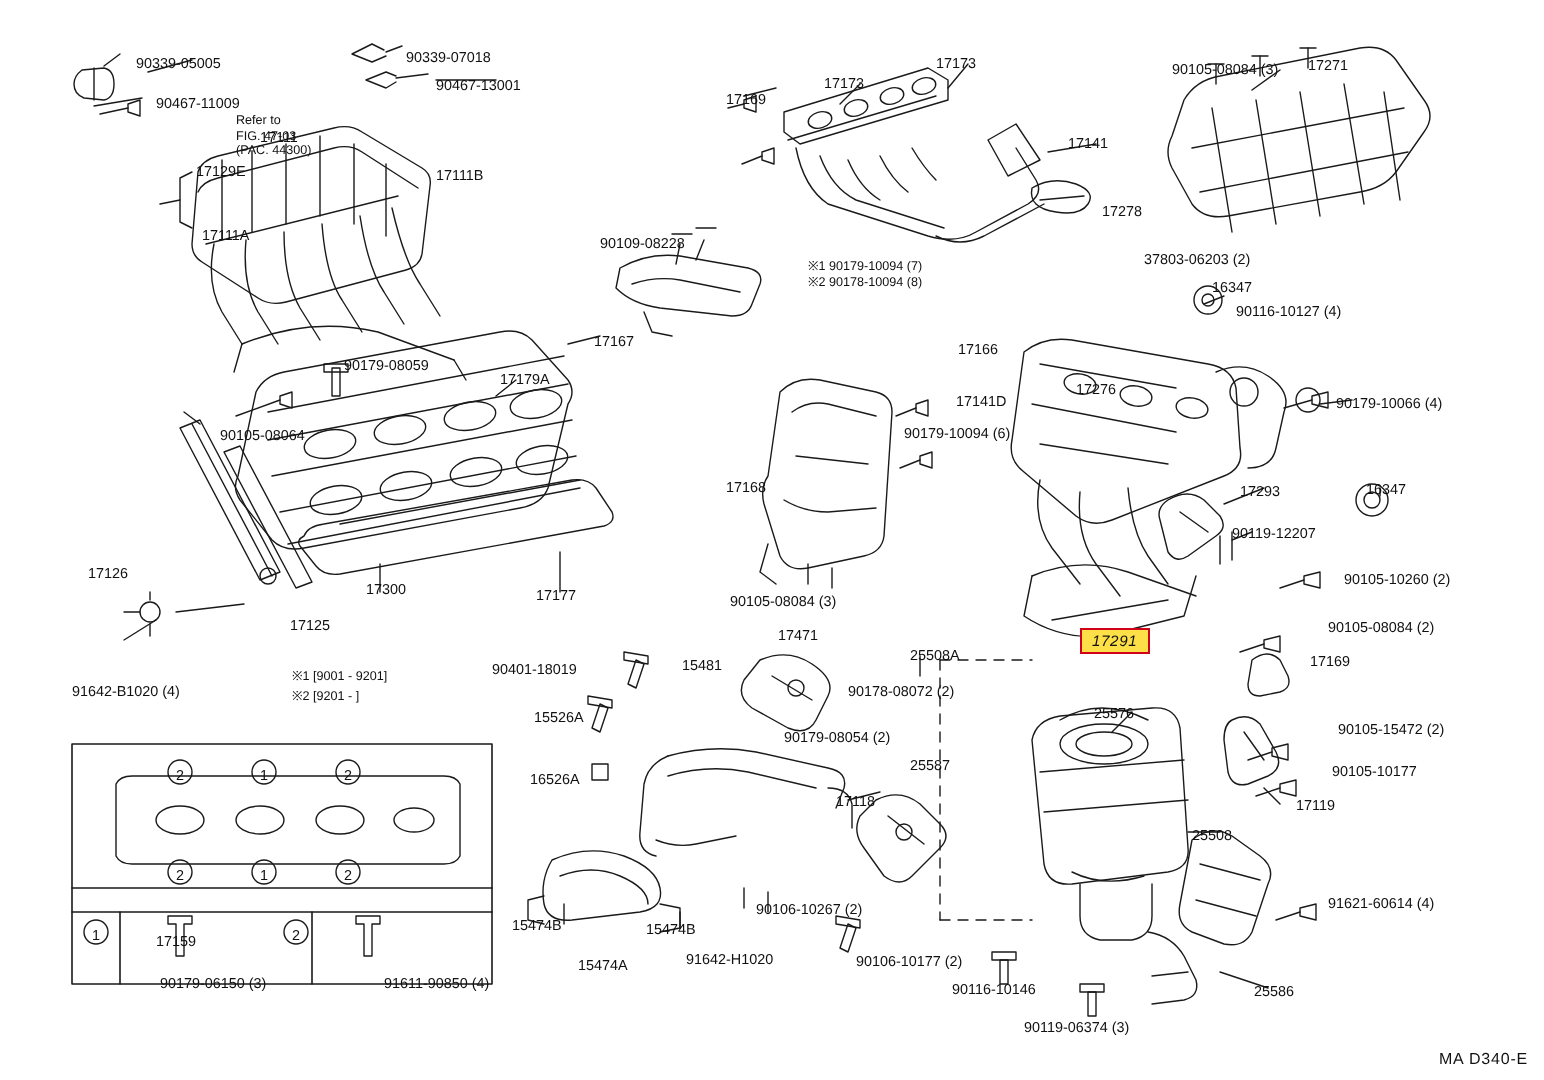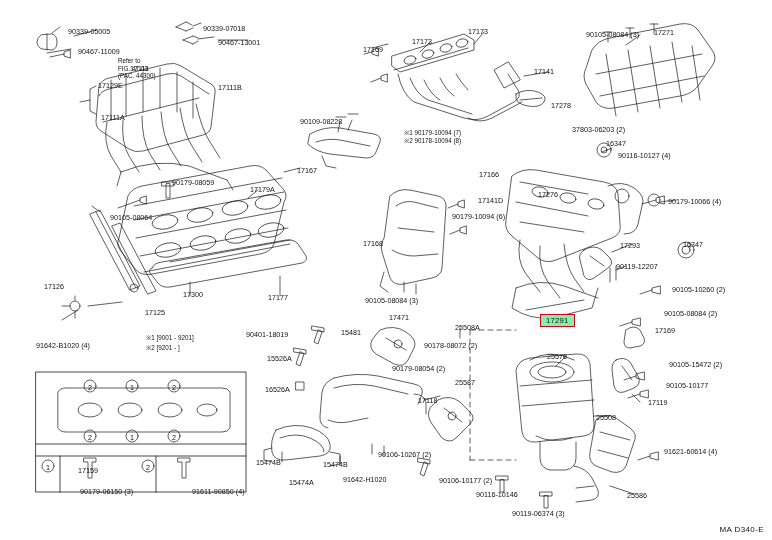--- a/index.html
+++ b/index.html
@@ -19,22 +19,23 @@
   }
   svg#art{position:absolute;left:0;top:0;width:772px;height:540px;z-index:1;}
   .lbl{
     position:absolute;z-index:3;
     font-size:7.2px;color:#111;white-space:nowrap;
     font-family:"Liberation Sans", sans-serif;
   }
   .lbl.sm{font-size:6.3px;}
   .code{
     position:absolute;z-index:4;font-size:7.6px;color:#111;
-    border:1.4px solid #d0021b;padding:1px 5px;background:#86efac;
+    border:1.4px solid #d0021b;padding:1px 5px;background:#fde047;
     letter-spacing:.3px;
+    font-style:italic;
   }
   .corner{
     position:absolute;right:8px;bottom:6px;z-index:4;
     font-size:8px;color:#111;letter-spacing:.4px;
   }
 </style>
 </head>
 <body>
 
 <div id="sheet">
@@ -353,21 +354,21 @@
   <div class="lbl" style="left:455px;top:378px">25587</div>
   <div class="lbl" style="left:418px;top:396px">17118</div>
   <div class="lbl" style="left:648px;top:398px">17119</div>
   <div class="lbl" style="left:596px;top:413px">25508</div>
   <div class="lbl" style="left:256px;top:458px">15474B</div>
   <div class="lbl" style="left:323px;top:460px">15474B</div>
   <div class="lbl" style="left:378px;top:450px">90106-10267 (2)</div>
   <div class="lbl" style="left:664px;top:447px">91621-60614 (4)</div>
   <div class="lbl" style="left:289px;top:478px">15474A</div>
   <div class="lbl" style="left:343px;top:475px">91642-H1020</div>
-  <div class="lbl" style="left:439px;top:476px">90106-10177 (2)</div>
+  <div class="lbl" style="left:428px;top:476px">90106-10177 (2)</div>
   <div class="lbl" style="left:476px;top:490px">90116-10146</div>
   <div class="lbl" style="left:627px;top:491px">25586</div>
   <div class="lbl" style="left:512px;top:509px">90119-06374 (3)</div>
   <div class="lbl" style="left:78px;top:466px">17159</div>
   <div class="lbl" style="left:80px;top:487px">90179-06150 (3)</div>
   <div class="lbl" style="left:192px;top:487px">91611-90850 (4)</div>
 
   <div class="lbl" style="left:88px;top:383px">2</div>
   <div class="lbl" style="left:130px;top:383px">1</div>
   <div class="lbl" style="left:172px;top:383px">2</div>

